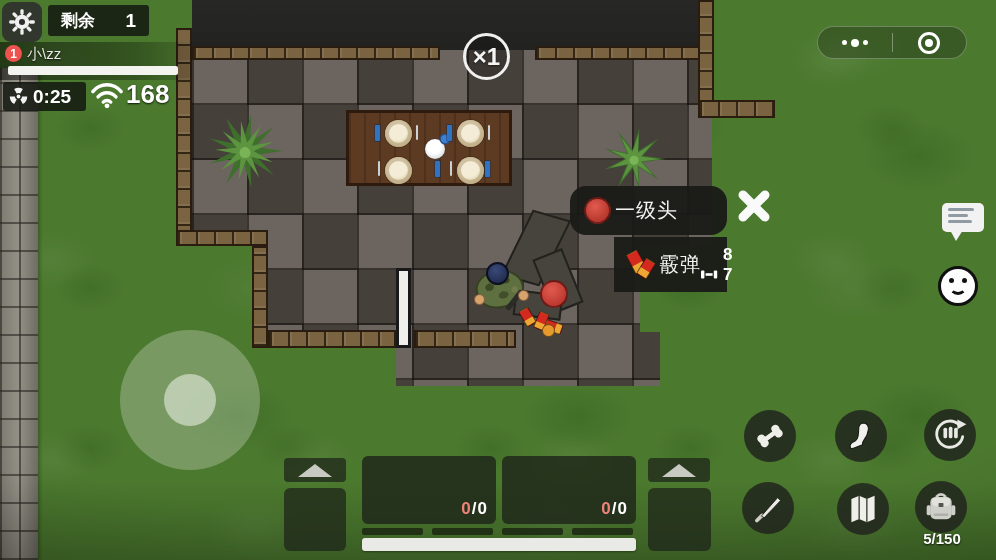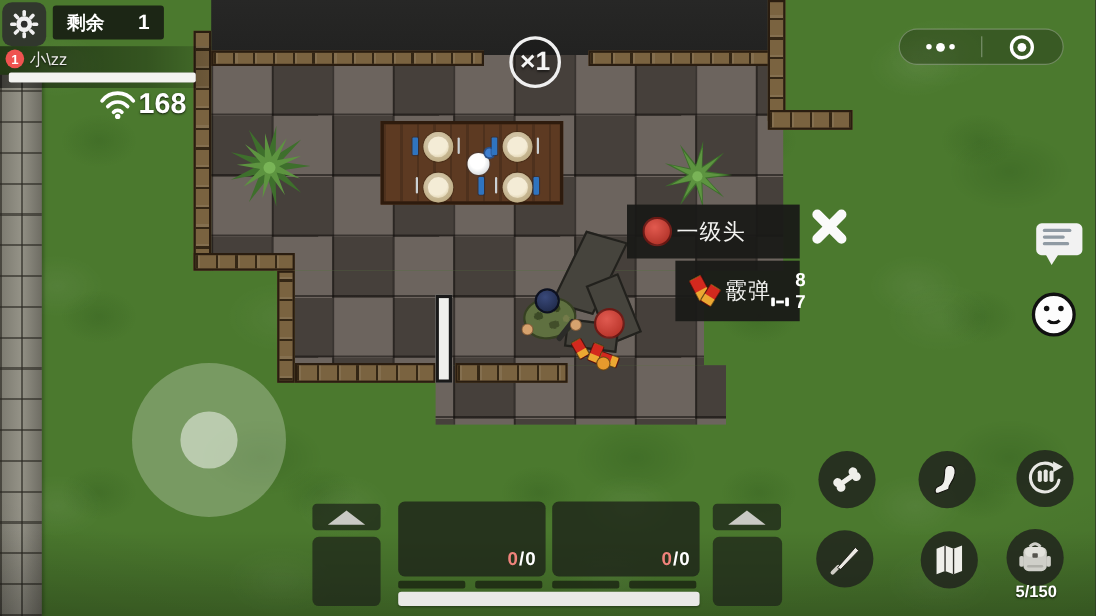--- a/index.html
+++ b/index.html
@@ -248,20 +248,31 @@
   </div>
 
   <div class="abs namestrip">
     <div class="badge">1</div>
     <div class="pname tshadow">小\zz</div>
     <div class="hptrack">
         <div class="hpfill"></div>
       </div>
   </div>
 
+  <div class="abs hudbox radbox">
+    <svg width="19" height="19" viewBox="0 0 24 24">
+      <g fill="#f2f2f2">
+        <path d="M6.5 2.47 A11 11 0 0 1 17.5 2.47 L14.25 8.10 A4.5 4.5 0 0 0 9.75 8.10 Z"></path>
+        <path d="M23 12 A11 11 0 0 1 17.5 21.53 L14.25 15.90 A4.5 4.5 0 0 0 16.5 12 Z"></path>
+        <path d="M6.5 21.53 A11 11 0 0 1 1 12 L7.5 12 A4.5 4.5 0 0 0 9.75 15.90 Z"></path>
+        <circle cx="12" cy="12" r="2.4"></circle>
+      </g>
+    </svg>
+    <span class="radtime">0:25</span>
+  </div>
 
   <svg class="abs" style="left:90px;top:80px;" width="34" height="29" viewBox="0 0 36 30">
     <g stroke="#fff" stroke-width="3.6" fill="none" stroke-linecap="round">
       <path d="M3 12 A 19 19 0 0 1 33 12"></path>
       <path d="M8.5 17.5 A 12.5 12.5 0 0 1 27.5 17.5"></path>
       <path d="M14 23 A 5.5 5.5 0 0 1 22 23"></path>
     </g>
     <circle cx="18" cy="27" r="2.6" fill="#fff"></circle>
   </svg>
   <div class="abs signum tshadow">168</div>
@@ -288,21 +299,21 @@
     <div class="ln" style="width:24px;margin-bottom:0;"></div>
   </div>
   <div class="chat-tail"></div>
   <div class="abs smiley">
     <div class="eye" style="left:8px;top:9px;"></div>
     <div class="eye" style="left:21px;top:9px;"></div>
     <div class="mouth"></div>
   </div>
 
   <div class="abs loot">
-    <div class="loot-row" style="height:49px;">
+    <div class="loot-row" style="height:49px;border-radius:16px;">
       <span class="loot-icon">
           <span class="helm helm1"></span>
         </span>
       <span class="loot-label">一级头</span>
     </div>
     <div class="loot-row" style="height:55px;margin-left:44px;">
       <span class="loot-icon">
         <span class="shellwrap">
           <span class="gshell" style="left:4px;top:1px;width:11px;height:20px;transform:rotate(-28deg);"></span>
           <span class="gshell" style="left:14px;top:9px;width:10px;height:17px;transform:rotate(32deg);"></span>

